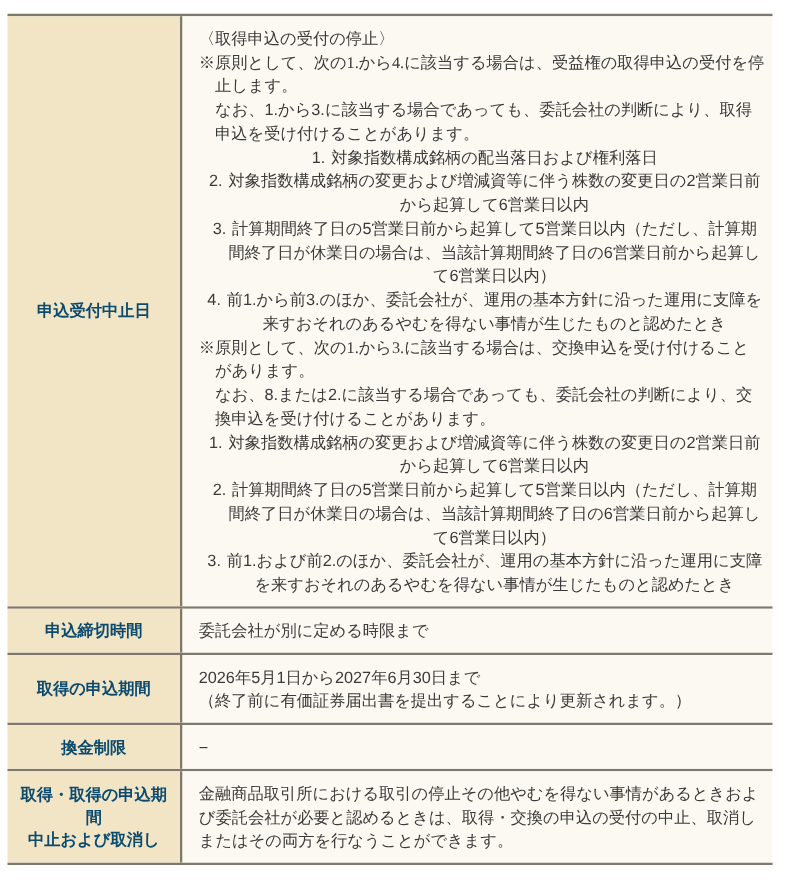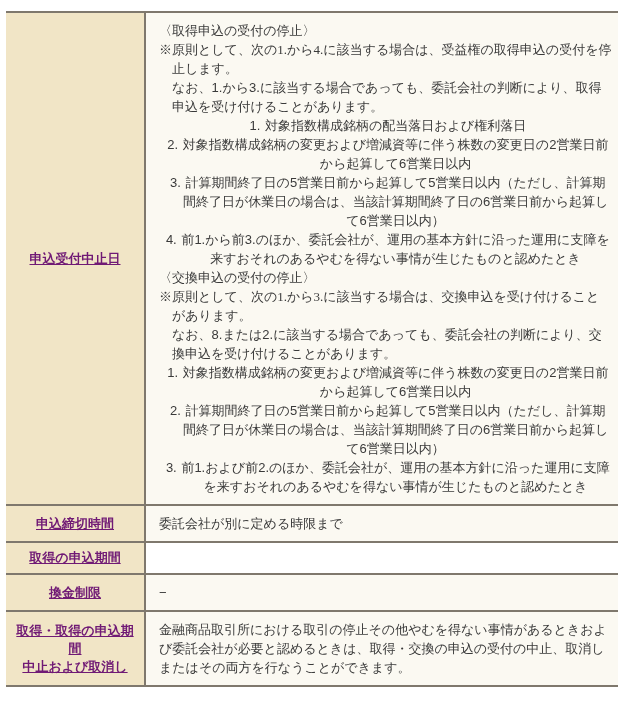--- a/index.html
+++ b/index.html
@@ -36,24 +36,23 @@
     background: #f1e5c6;
     border-right: 2px solid #7f786d;
     display: flex;
     flex-direction: column;
     align-items: center;
     justify-content: center;
     text-align: center;
     font-weight: bold;
     font-size: 13px;
     line-height: 18px;
-    color: #701a75;
+    color: #0c4a6e;
     box-sizing: border-box;
     padding: 6px 4px;
-    text-decoration: underline;
   }
   .value-cell {
     flex: 1;
     background: #fbf9f2;
     padding: 8px 6px 8px 13px;
     font-size: 13px;
     line-height: 19px;
     color: #3a3a3a;
     box-sizing: border-box;
   }
@@ -94,21 +93,20 @@
           <div class="note-hang">※原則として、次の1.から4.に該当する場合は、受益権の取得申込の受付を停止します。</div>
           <div class="note-ind">なお、1.から3.に該当する場合であっても、委託会社の判断により、取得申込を受け付けることがあります。</div>
           <div class="olist">
             <div class="oitem"><span class="num">1.</span><span>対象指数構成銘柄の配当落日および権利落日</span></div>
             <div class="oitem"><span class="num">2.</span><span>対象指数構成銘柄の変更および増減資等に伴う株数の変更日の2営業日前から起算して6営業日以内</span></div>
             <div class="oitem"><span class="num">3.</span><span>計算期間終了日の5営業日前から起算して5営業日以内（ただし、計算期間終了日が休業日の場合は、当該計算期間終了日の6営業日前から起算して6営業日以内）</span></div>
             <div class="oitem"><span class="num">4.</span><span>前1.から前3.のほか、委託会社が、運用の基本方針に沿った運用に支障を来すおそれのあるやむを得ない事情が生じたものと認めたとき</span></div>
           </div>
         </div>
         <div class="sec">
-          <div class="heading">〈交換申込の受付の停止〉</div>
           <div class="note-hang">※原則として、次の1.から3.に該当する場合は、交換申込を受け付けることがあります。</div>
           <div class="note-ind">なお、8.または2.に該当する場合であっても、委託会社の判断により、交換申込を受け付けることがあります。</div>
           <div class="olist">
             <div class="oitem"><span class="num">1.</span><span>対象指数構成銘柄の変更および増減資等に伴う株数の変更日の2営業日前から起算して6営業日以内</span></div>
             <div class="oitem"><span class="num">2.</span><span>計算期間終了日の5営業日前から起算して5営業日以内（ただし、計算期間終了日が休業日の場合は、当該計算期間終了日の6営業日前から起算して6営業日以内）</span></div>
             <div class="oitem"><span class="num">3.</span><span>前1.および前2.のほか、委託会社が、運用の基本方針に沿った運用に支障を来すおそれのあるやむを得ない事情が生じたものと認めたとき</span></div>
           </div>
         </div>
       </div>
     </div>
@@ -118,20 +116,24 @@
         <div>申込締切時間</div>
       </div>
       <div class="value-cell">
         <div>委託会社が別に定める時限まで</div>
       </div>
     </div>
 
     <div class="row">
       <div class="label-cell">
         <div>取得の申込期間</div>
+      </div>
+      <div class="value-cell">
+        <div>2026年5月1日から2027年6月30日まで</div>
+        <div>（終了前に有価証券届出書を提出することにより更新されます。）</div>
       </div>
     </div>
 
     <div class="row">
       <div class="label-cell">
         <div>換金制限</div>
       </div>
       <div class="value-cell">
         <div class="dash-value">−</div>
       </div>

